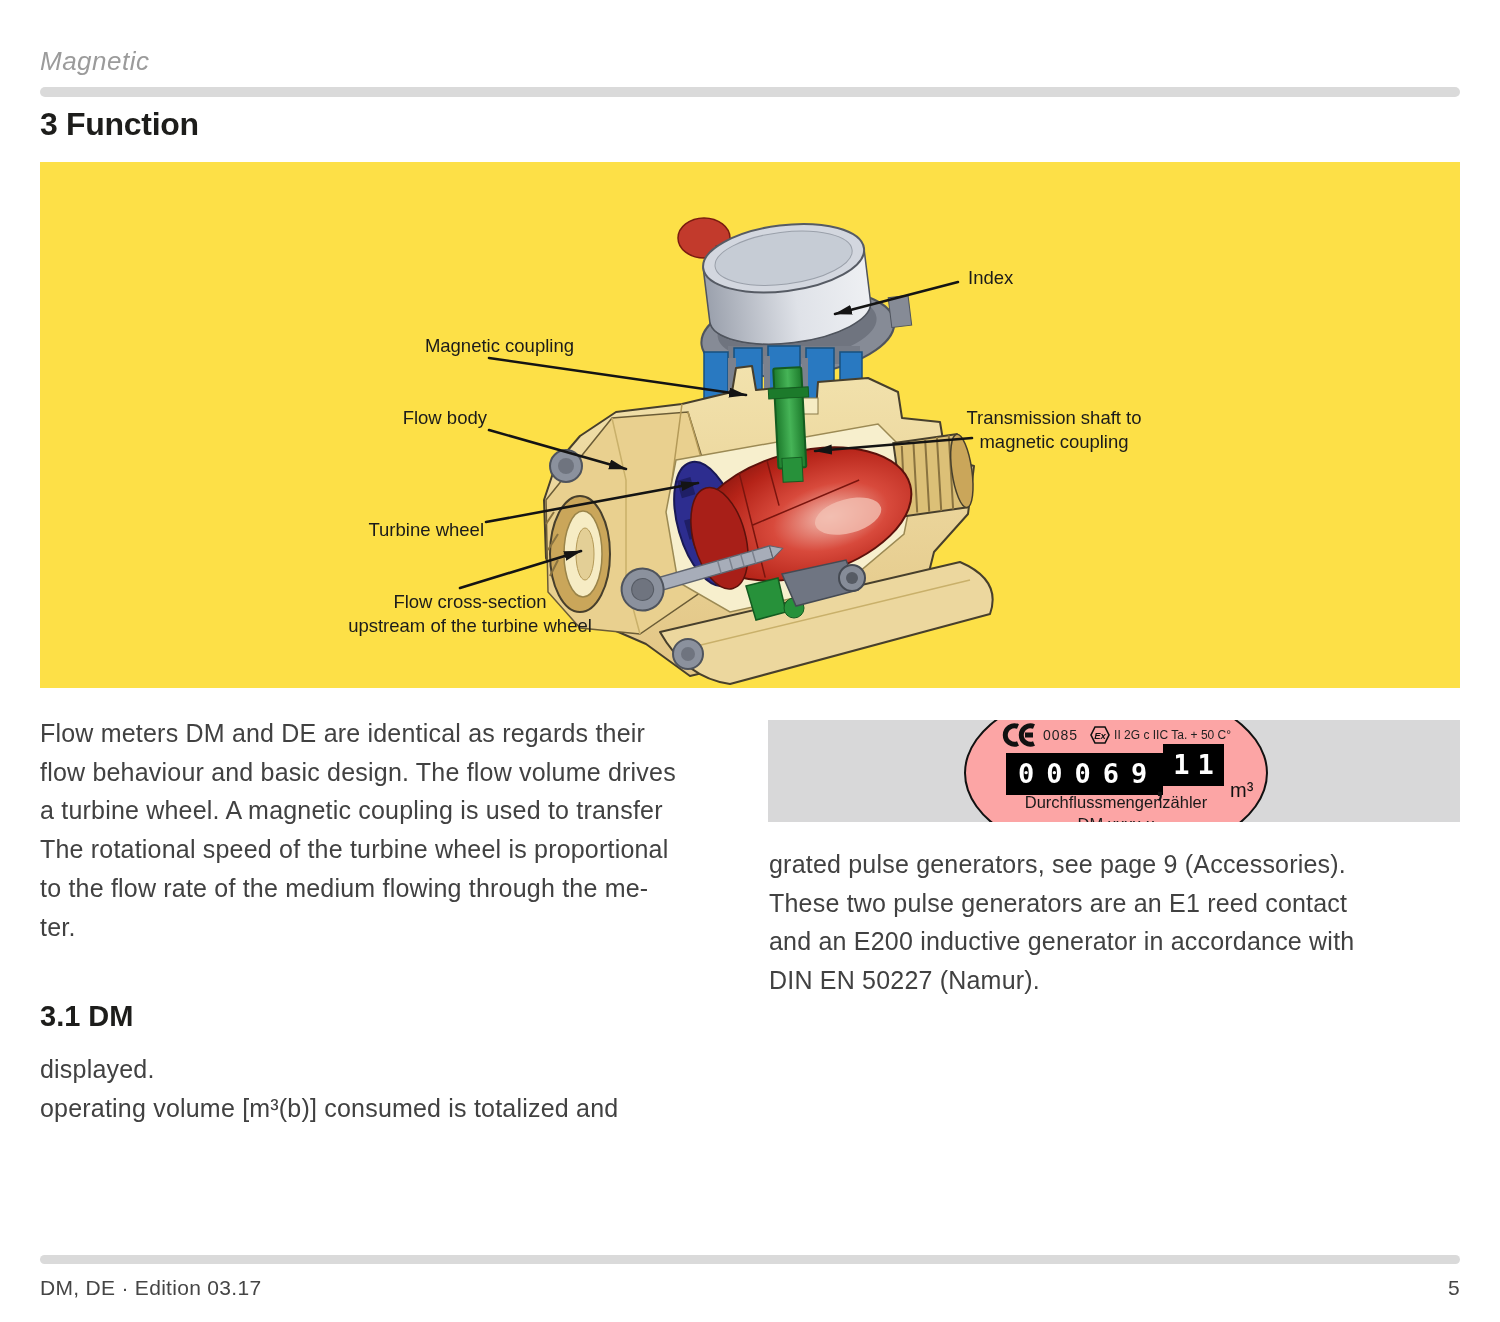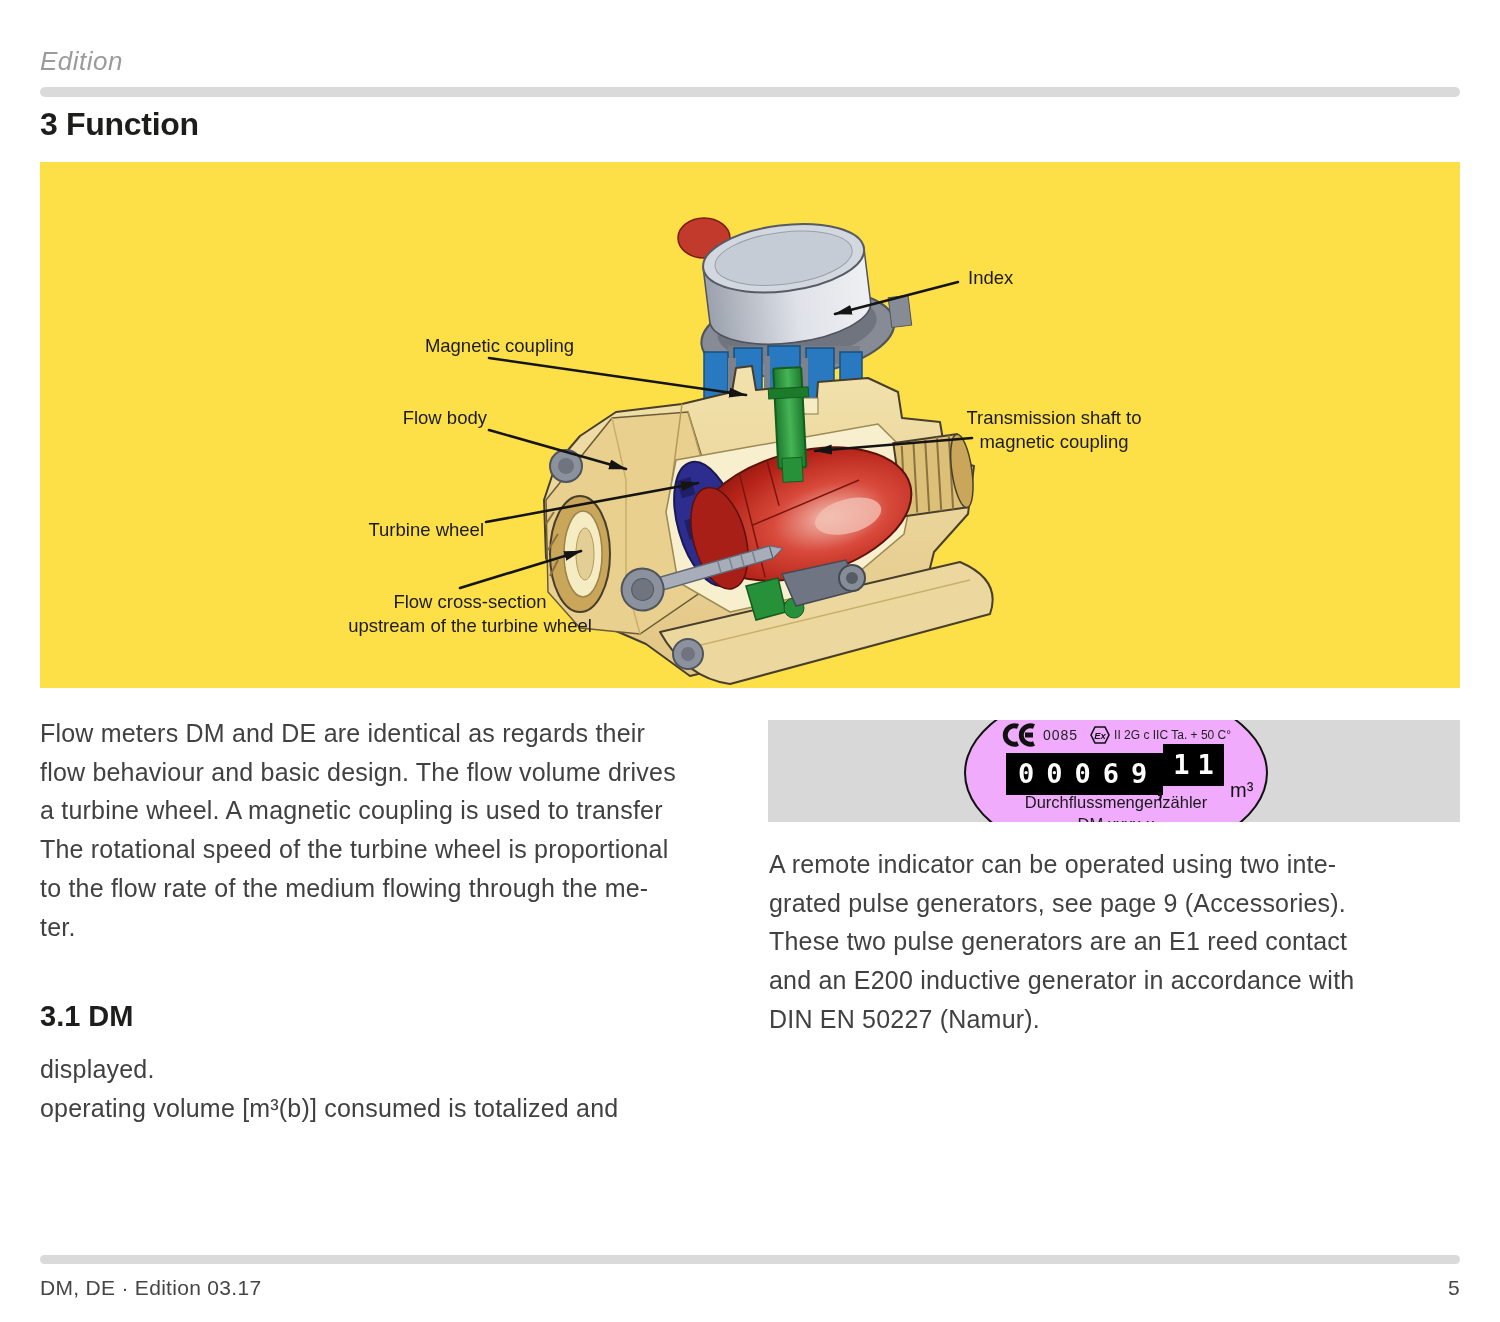--- a/index.html
+++ b/index.html
@@ -20,21 +20,21 @@
   .figure text { font-family:"Liberation Sans",sans-serif; font-size:18.5px; fill:#1b1b1b; }
 
   .col-left  { position:absolute; left:40px; top:714px; }
   .col-left2 { position:absolute; left:40px; top:1050px; }
   .col-right { position:absolute; left:769px; top:845px; }
   .body-line { white-space:pre; font-size:25px; color:#414141; line-height:38.7px; letter-spacing:.2px; }
 
   .plate-strip { position:absolute; left:768px; top:720px; width:692px; height:102px;
                  background:#d8d8d9; overflow:hidden; }
   .plate { position:absolute; left:50%; top:50%; width:300px; height:172px;
-           margin-left:-150px; margin-top:-86px; background:#f0abfc;
+           margin-left:-150px; margin-top:-86px; background:#fca5a5;
            border:2.5px solid #111; border-radius:50%; }
   .plate-row1 { position:absolute; top:36px; left:0; right:0; display:flex;
                 justify-content:center; align-items:center; gap:4px; color:#111; }
   .ce-num { font-size:14px; letter-spacing:1px; color:#222; margin:0 8px 0 2px; }
   .atex   { font-size:12px; color:#222; white-space:pre; }
   .counter { position:absolute; top:66px; left:40px; display:flex; align-items:flex-start; }
   .digits { background:#000; color:#fff; font-family:"DejaVu Sans Mono",monospace;
             font-weight:bold; font-size:27px; line-height:42px; }
   .digits.main   { padding:0 4px 0 12px; letter-spacing:12px; }
   .digits.raised { padding:0 2px 0 10px; letter-spacing:8px; transform:translateY(-9px); }
@@ -47,21 +47,21 @@
                  font-size:16.5px; color:#1a1a1a; }
 
   .footer { position:absolute; left:40px; top:1276px; width:1420px; display:flex;
             justify-content:space-between; font-size:21px; color:#454545; letter-spacing:.3px; }
 </style>
 </head>
 <body>
 
 <div class="page">
 
-  <div class="kicker">Edition</div>
+  <div class="kicker">Magnetic</div>
   <div class="rule rule-top"></div>
   <div class="h1">3 Function</div>
 
   <div class="figure">
     <svg width="1420" height="526" viewBox="0 0 1420 526">
       <defs>
         <marker id="ah" markerUnits="userSpaceOnUse" markerWidth="20" markerHeight="12" refX="17" refY="5" orient="auto">
           <path d="M0,0 L18,5 L0,10 Z" fill="#141414"></path>
         </marker>
         <linearGradient id="gradIndex" x1="0" y1="0" x2="1" y2="0">
@@ -237,21 +237,20 @@
         <span class="digits raised">11</span>
       </div>
       <span class="comma">,</span>
       <span class="unit">m³</span>
       <div class="plate-name">Durchflussmengenzähler</div>
       <div class="plate-model">DM xxxx-x</div>
     </div>
   </div>
 
   <div class="col-right">
-    <div class="body-line">A remote indicator can be operated using two inte-</div>
     <div class="body-line">grated pulse generators, see page 9 (Accessories).</div>
     <div class="body-line">These two pulse generators are an E1 reed contact</div>
     <div class="body-line">and an E200 inductive generator in accordance with</div>
     <div class="body-line">DIN EN 50227 (Namur).</div>
   </div>
 
   <div class="rule rule-bottom"></div>
   <div class="footer">
     <span>DM, DE · Edition 03.17</span>
     <span>5</span>

